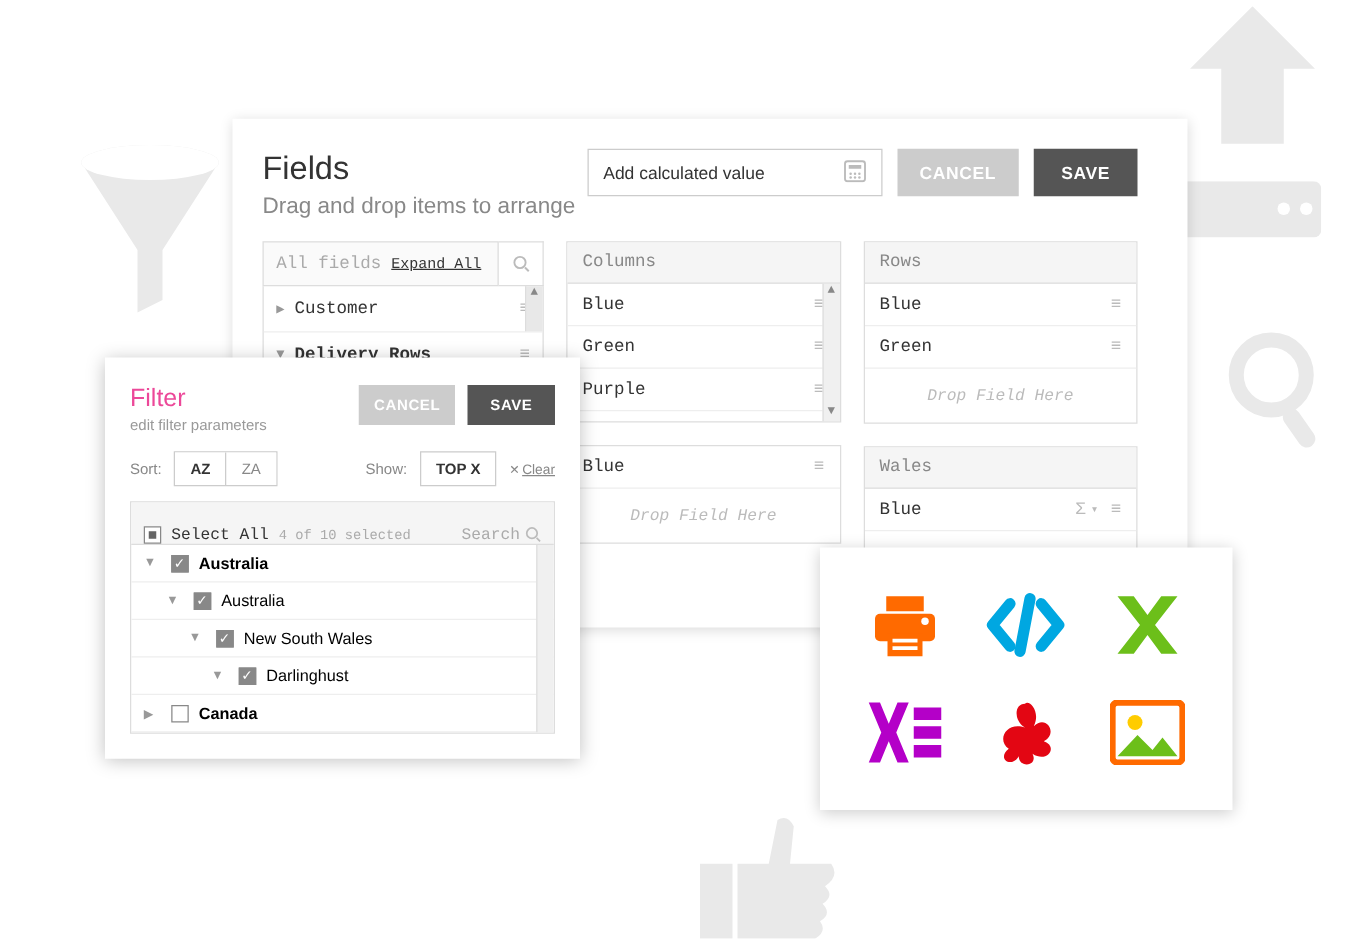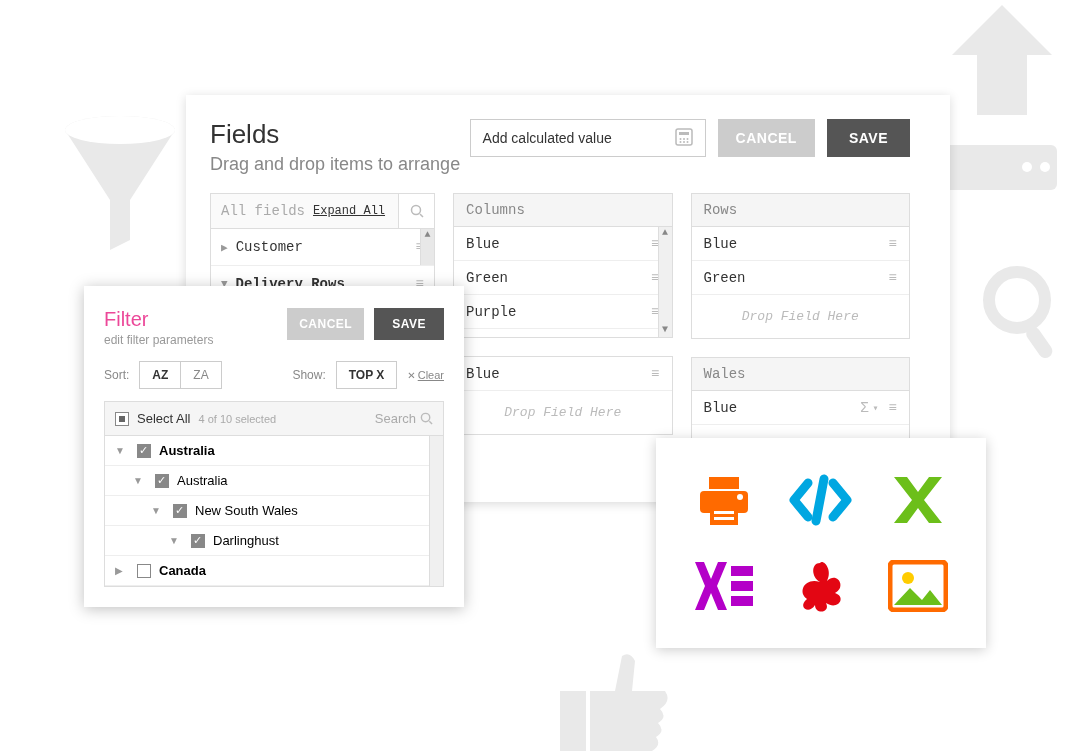--- a/index.html
+++ b/index.html
@@ -99,22 +99,22 @@
   .seg { display: flex; border: 1px solid #ccc; }
   .seg button { border: none; background: #fff; padding: 6px 12px; font-size: 12px; color: #888; cursor: pointer; }
   .seg button.active { font-weight: bold; color: #333; }
   .seg button + button { border-left: 1px solid #ccc; }
   .topx-btn { border: 1px solid #ccc; background: #fff; padding: 6px 12px; font-size: 12px; font-weight: bold; color: #333; cursor: pointer;}
   .clear-link { color: #888; text-decoration: underline; font-size: 11px; cursor: pointer; }
   .clear-x { font-size: 10px; color: #888; margin-right: 2px; }
 
   .filter-tree-wrap { border: 1px solid #ddd; position: relative; }
   .tree-head {
-    display: flex; align-items: center; background: #f5f5f5; border-bottom: 1px solid #ddd;
-    height: 34px; padding: 0 10px; font-size: 13px; color: #333;
+    display: flex; align-items: flex-end; background: #f5f5f5; border-bottom: 1px solid #ddd;
+    height: 34px; padding: 0 10px; font-size: 13px; color: #333; font-family: Liberation Mono, monospace;
   }
   .tree-head .cb { width: 14px; height: 14px; border: 1px solid #888; margin-right: 8px; position: relative; background: #fff; cursor: pointer; }
   .tree-head .cb.inner::after { content: ''; position: absolute; left: 3px; top: 3px; width: 6px; height: 6px; background: #666; }
   .tree-head .count { color: #aaa; font-size: 11px; margin-left: 8px; }
   .tree-head .search { margin-left: auto; color: #aaa; display: flex; align-items: center; gap: 4px; font-size: 13px; cursor: pointer;}
   .tree-body { max-height: 220px; overflow: hidden; position: relative; font-size: 13px; }
   .tree-row {
     display: flex; align-items: center; height: 30px; border-bottom: 1px solid #eee;
     padding: 0 10px; cursor: pointer;
   }

